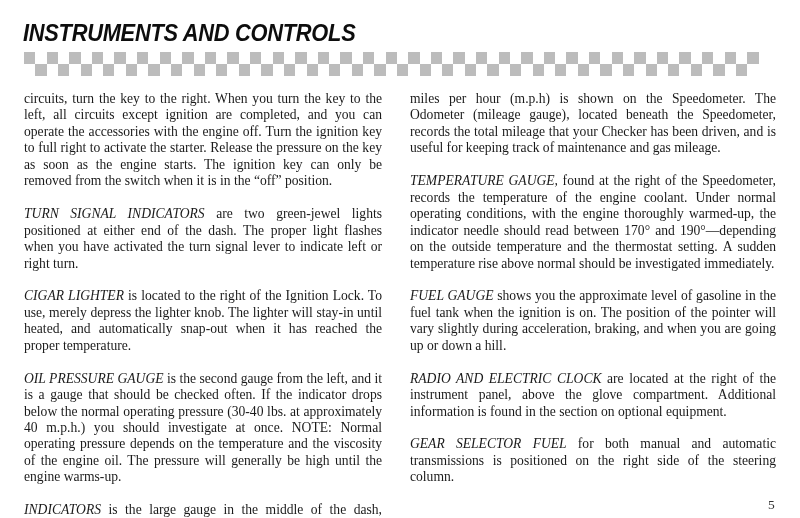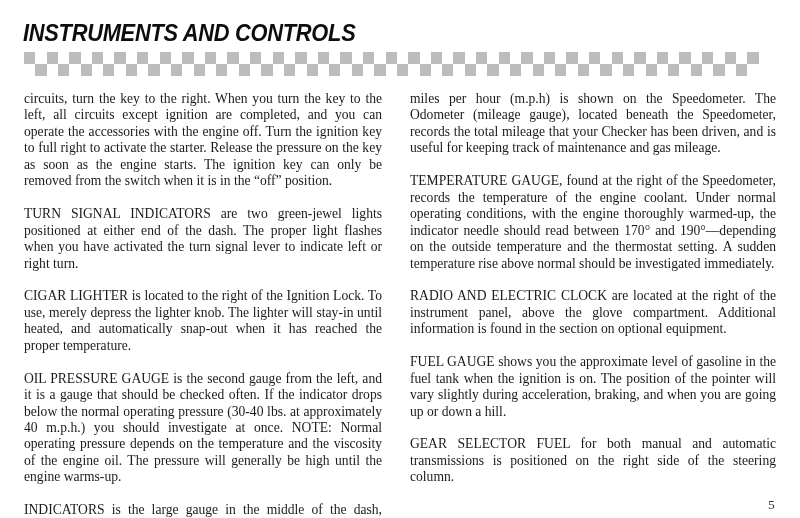--- a/index.html
+++ b/index.html
@@ -21,21 +21,21 @@
   .checker .sq { position: absolute; width: 11.4px; height: 12px; background: #bcbcbc; }
   .col {
     position: absolute; top: 91px;
     font-family: "Liberation Serif", serif;
     font-size: 13.6px; line-height: 16.45px;
     text-align: justify; color: #1a1a1a;
   }
   .col.left { left: 24px; width: 358px; }
   .col.right { left: 410px; width: 366px; }
   .col p { margin: 0 0 16.45px 0; }
-  .term { }
+  .term { font-style: italic; }
   .page-num {
     position: absolute; left: 768px; top: 497px;
     font-family: "Liberation Serif", serif; font-size: 13.5px; color: #333;
   }
 </style>
 </head>
 <body>
 
 <div class="page-title">INSTRUMENTS AND CONTROLS</div>
 
@@ -111,18 +111,18 @@
   <p><span class="term"></span><span>circuits, turn the key to the right. When you turn the key to the left, all circuits except ignition are completed, and you can operate the accessories with the engine off. Turn the ignition key to full right to activate the starter. Release the pressure on the key as soon as the engine starts. The ignition key can only be removed from the switch when it is in the “off” position.</span></p>
   <p><span class="term">TURN SIGNAL INDICATORS</span><span> are two green-jewel lights positioned at either end of the dash. The proper light flashes when you have activated the turn signal lever to indicate left or right turn.</span></p>
   <p><span class="term">CIGAR LIGHTER</span><span> is located to the right of the Ignition Lock. To use, merely depress the lighter knob. The lighter will stay-in until heated, and automatically snap-out when it has reached the proper temperature.</span></p>
   <p><span class="term">OIL PRESSURE GAUGE</span><span> is the second gauge from the left, and it is a gauge that should be checked often. If the indicator drops below the normal operating pressure (30-40 lbs. at approximately 40 m.p.h.) you should investigate at once. NOTE: Normal operating pressure depends on the temperature and the viscosity of the engine oil. The pressure will generally be high until the engine warms-up.</span></p>
   <p style="text-align-last: justify;"><span class="term">INDICATORS</span><span> is the large gauge in the middle of the dash, directly above the steering column. Your car’s forward speed, in</span></p>
 </div>
 
 <div class="col right">
   <p><span class="term"></span><span>miles per hour (m.p.h) is shown on the Speedometer. The Odometer (mileage gauge), located beneath the Speedometer, records the total mileage that your Checker has been driven, and is useful for keeping track of maintenance and gas mileage.</span></p>
   <p><span class="term">TEMPERATURE GAUGE,</span><span> found at the right of the Speedometer, records the temperature of the engine coolant. Under normal operating conditions, with the engine thoroughly warmed-up, the indicator needle should read between 170° and 190°—depending on the outside temperature and the thermostat setting. A sudden temperature rise above normal should be investigated immediately.</span></p>
+  <p><span class="term">FUEL GAUGE</span><span> shows you the approximate level of gasoline in the fuel tank when the ignition is on. The position of the pointer will vary slightly during acceleration, braking, and when you are going up or down a hill.</span></p>
   <p><span class="term">RADIO AND ELECTRIC CLOCK</span><span> are located at the right of the instrument panel, above the glove compartment. Additional information is found in the section on optional equipment.</span></p>
-  <p><span class="term">FUEL GAUGE</span><span> shows you the approximate level of gasoline in the fuel tank when the ignition is on. The position of the pointer will vary slightly during acceleration, braking, and when you are going up or down a hill.</span></p>
   <p><span class="term">GEAR SELECTOR FUEL</span><span> for both manual and automatic transmissions is positioned on the right side of the steering column.</span></p>
 </div>
 
 <div class="page-num">5</div>
 
 </body></html>

